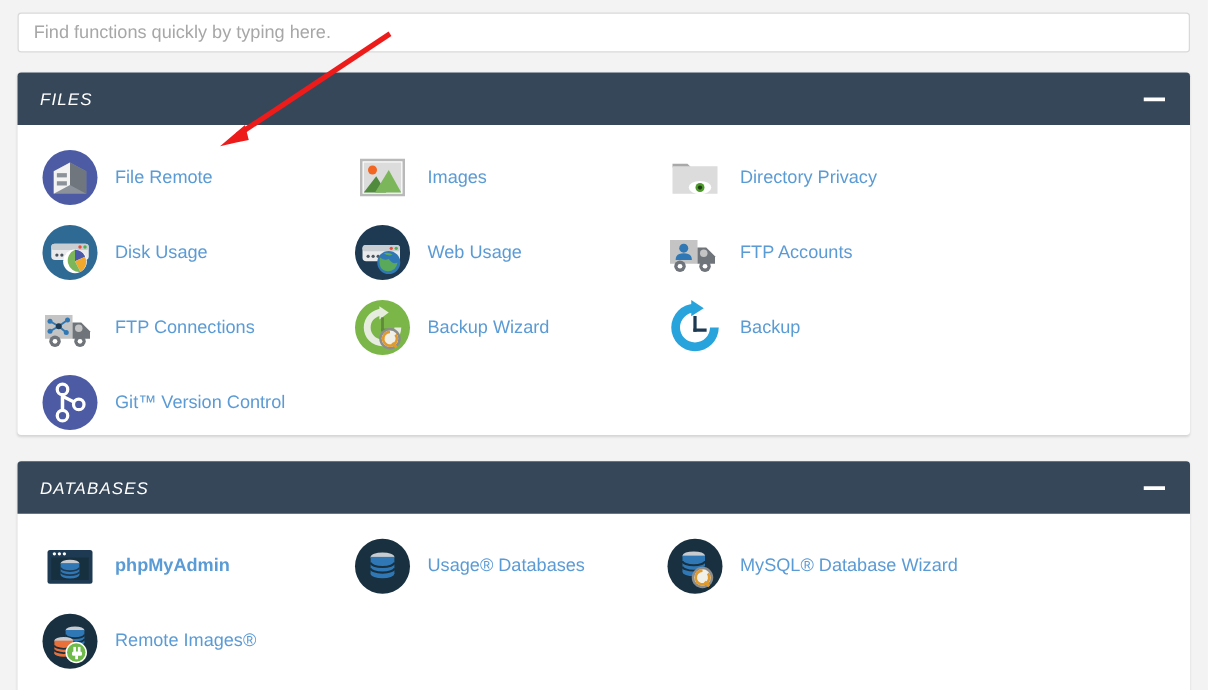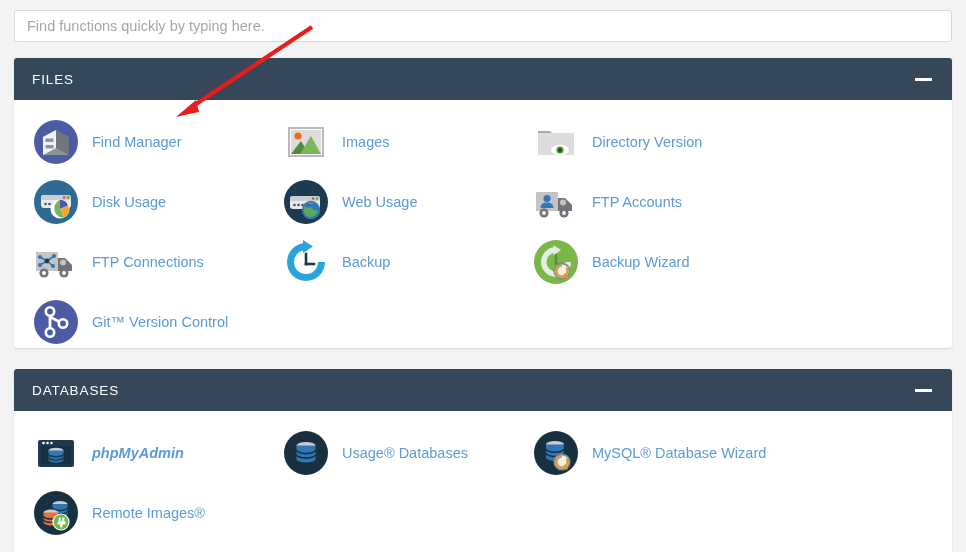--- a/index.html
+++ b/index.html
@@ -48,20 +48,21 @@
   #panel-databases { top: 369px; height: 202px; }
 
   .panel-head {
     height: 42px;
     background: #36475a;
     border-radius: 3px 3px 0 0;
     display: flex;
     align-items: center;
     justify-content: space-between;
     padding: 0 20px 0 18px;
+    font-style: italic;
   }
   .panel-title {
     color: #ffffff;
     font-size: 13.5px;
     letter-spacing: 0.9px;
     font-weight: 400;
   }
   .collapse-btn {
     width: 17px; height: 3px;
     background: #ffffff;
@@ -87,21 +88,21 @@
     flex: 0 0 52px;
     position: relative;
     margin-right: 10px;
   }
   .item .label {
     font-size: 14.5px;
     color: #5b9bd5;
     white-space: nowrap;
     font-family: "Liberation Sans", sans-serif;
   }
-  .item .label.bold { font-weight: bold; font-style: italic; }
+  .item .label.bold { font-weight: bold; }
 
   
   .icon svg { display: block; width: 52px; height: 52px; }
 
   
   #arrow {
     position: absolute;
     left: 0; top: 0;
     width: 966px; height: 552px;
     pointer-events: none;
@@ -128,21 +129,21 @@
           <span class="icon">
             <svg viewBox="0 0 52 52">
               <circle cx="26" cy="26" r="22" fill="#4c5ba4"></circle>
               <polygon points="13,21 26,14 39,21 39,39 13,39" fill="#8b9299"></polygon>
               <polygon points="13,21 26,14 26,32 13,39" fill="#f2f2f2"></polygon>
               <polygon points="26,14 39,21 39,39 26,32" fill="#6f767d"></polygon>
               <rect x="15.5" y="22.5" width="8" height="3.4" fill="#8b9299"></rect>
               <rect x="15.5" y="29" width="8" height="3.4" fill="#8b9299"></rect>
             </svg>
           </span>
-          <span class="label">Find Manager</span>
+          <span class="label">File Remote</span>
         </a>
 
         <a class="item">
           <span class="icon">
             <svg viewBox="0 0 52 52">
               <rect x="9" y="12" width="34" height="28" fill="#ffffff" stroke="#b9b9b9" stroke-width="2"></rect>
               <rect x="11" y="14" width="30" height="24" fill="#dcdcdc"></rect>
               <circle cx="18" cy="20" r="3.6" fill="#f26522"></circle>
               <polygon points="11,38 21,25 29,38" fill="#4f8a3d"></polygon>
               <polygon points="20,38 31,20 41,38" fill="#7cb65b"></polygon>
@@ -154,21 +155,21 @@
         <a class="item">
           <span class="icon">
             <svg viewBox="0 0 52 52">
               <path d="M8 15 h12 l3 3 h-15 z" fill="#a9a9a9"></path>
               <rect x="8" y="17" width="36" height="22" fill="#dcdcdc"></rect>
               <ellipse cx="30" cy="34" rx="9" ry="5.3" fill="#ffffff"></ellipse>
               <circle cx="30" cy="34" r="3.6" fill="#4c9a2a"></circle>
               <circle cx="30" cy="34" r="1.7" fill="#1d3b12"></circle>
             </svg>
           </span>
-          <span class="label">Directory Version</span>
+          <span class="label">Directory Privacy</span>
         </a>
       </div>
 
       <div class="row">
         <a class="item">
           <span class="icon">
             <svg viewBox="0 0 52 52">
               <circle cx="26" cy="26" r="22" fill="#2e6a94"></circle>
               <rect x="11" y="19" width="30" height="13" rx="3" fill="#e8eaec"></rect>
               <rect x="11" y="19" width="30" height="5" rx="2.5" fill="#c9ced3"></rect>
@@ -246,48 +247,48 @@
               <circle cx="10" cy="29" r="2" fill="#2f78b5"></circle>
               <circle cx="17" cy="25" r="2.4" fill="#1e3a52"></circle>
             </svg>
           </span>
           <span class="label">FTP Connections</span>
         </a>
 
         <a class="item">
           <span class="icon">
             <svg viewBox="0 0 52 52">
-              <path d="M26 7 A19 19 0 1 0 45 26 h-7 A12 12 0 1 1 26 14 z" fill="#29a3dc"></path>
-              <polygon points="23,4 33,10.5 23,17" fill="#29a3dc"></polygon>
-              <g stroke="#1e3a52" stroke-width="2.6" fill="none" stroke-linecap="square">
-                <line x1="26" y1="18" x2="26" y2="28"></line>
-                <line x1="26" y1="28" x2="34" y2="28"></line>
-              </g>
-            </svg>
-          </span>
-          <span class="label">Backup</span>
-        </a>
-
-        <a class="item">
-          <span class="icon">
-            <svg viewBox="0 0 52 52">
               <circle cx="26" cy="26" r="22" fill="#7ab648"></circle>
               <path d="M26 11 A15 15 0 1 0 41 26 h-5.5 A9.5 9.5 0 1 1 26 16.5 z" fill="#e6eddf"></path>
               <polygon points="23.5,9 31,14 23.5,19.5" fill="#e6eddf"></polygon>
               <g stroke="#5f8a3a" stroke-width="2.2" fill="none" stroke-linecap="square">
                 <line x1="26" y1="19" x2="26" y2="28"></line>
                 <line x1="26" y1="28" x2="33" y2="28"></line>
               </g>
               <circle cx="32" cy="35" r="8.6" fill="#8c8c8c"></circle>
               <circle cx="32" cy="35" r="6.6" fill="#f0f0e8"></circle>
               <path d="M32 29.5 a5.5 5.5 0 1 0 4.4 2.2" fill="none" stroke="#e09a2c" stroke-width="2.1"></path>
               <rect x="34.6" y="37.6" width="5" height="2.3" transform="rotate(45 34.6 37.6)" fill="#e09a2c"></rect>
             </svg>
           </span>
           <span class="label">Backup Wizard</span>
+        </a>
+
+        <a class="item">
+          <span class="icon">
+            <svg viewBox="0 0 52 52">
+              <path d="M26 7 A19 19 0 1 0 45 26 h-7 A12 12 0 1 1 26 14 z" fill="#29a3dc"></path>
+              <polygon points="23,4 33,10.5 23,17" fill="#29a3dc"></polygon>
+              <g stroke="#1e3a52" stroke-width="2.6" fill="none" stroke-linecap="square">
+                <line x1="26" y1="18" x2="26" y2="28"></line>
+                <line x1="26" y1="28" x2="34" y2="28"></line>
+              </g>
+            </svg>
+          </span>
+          <span class="label">Backup</span>
         </a>
       </div>
 
       <div class="row">
         <a class="item">
           <span class="icon">
             <svg viewBox="0 0 52 52">
               <circle cx="26" cy="26" r="22" fill="#4c5ba4"></circle>
               <g stroke="#ffffff" stroke-width="2.8" fill="none">
                 <line x1="20" y1="16" x2="20" y2="36"></line>

